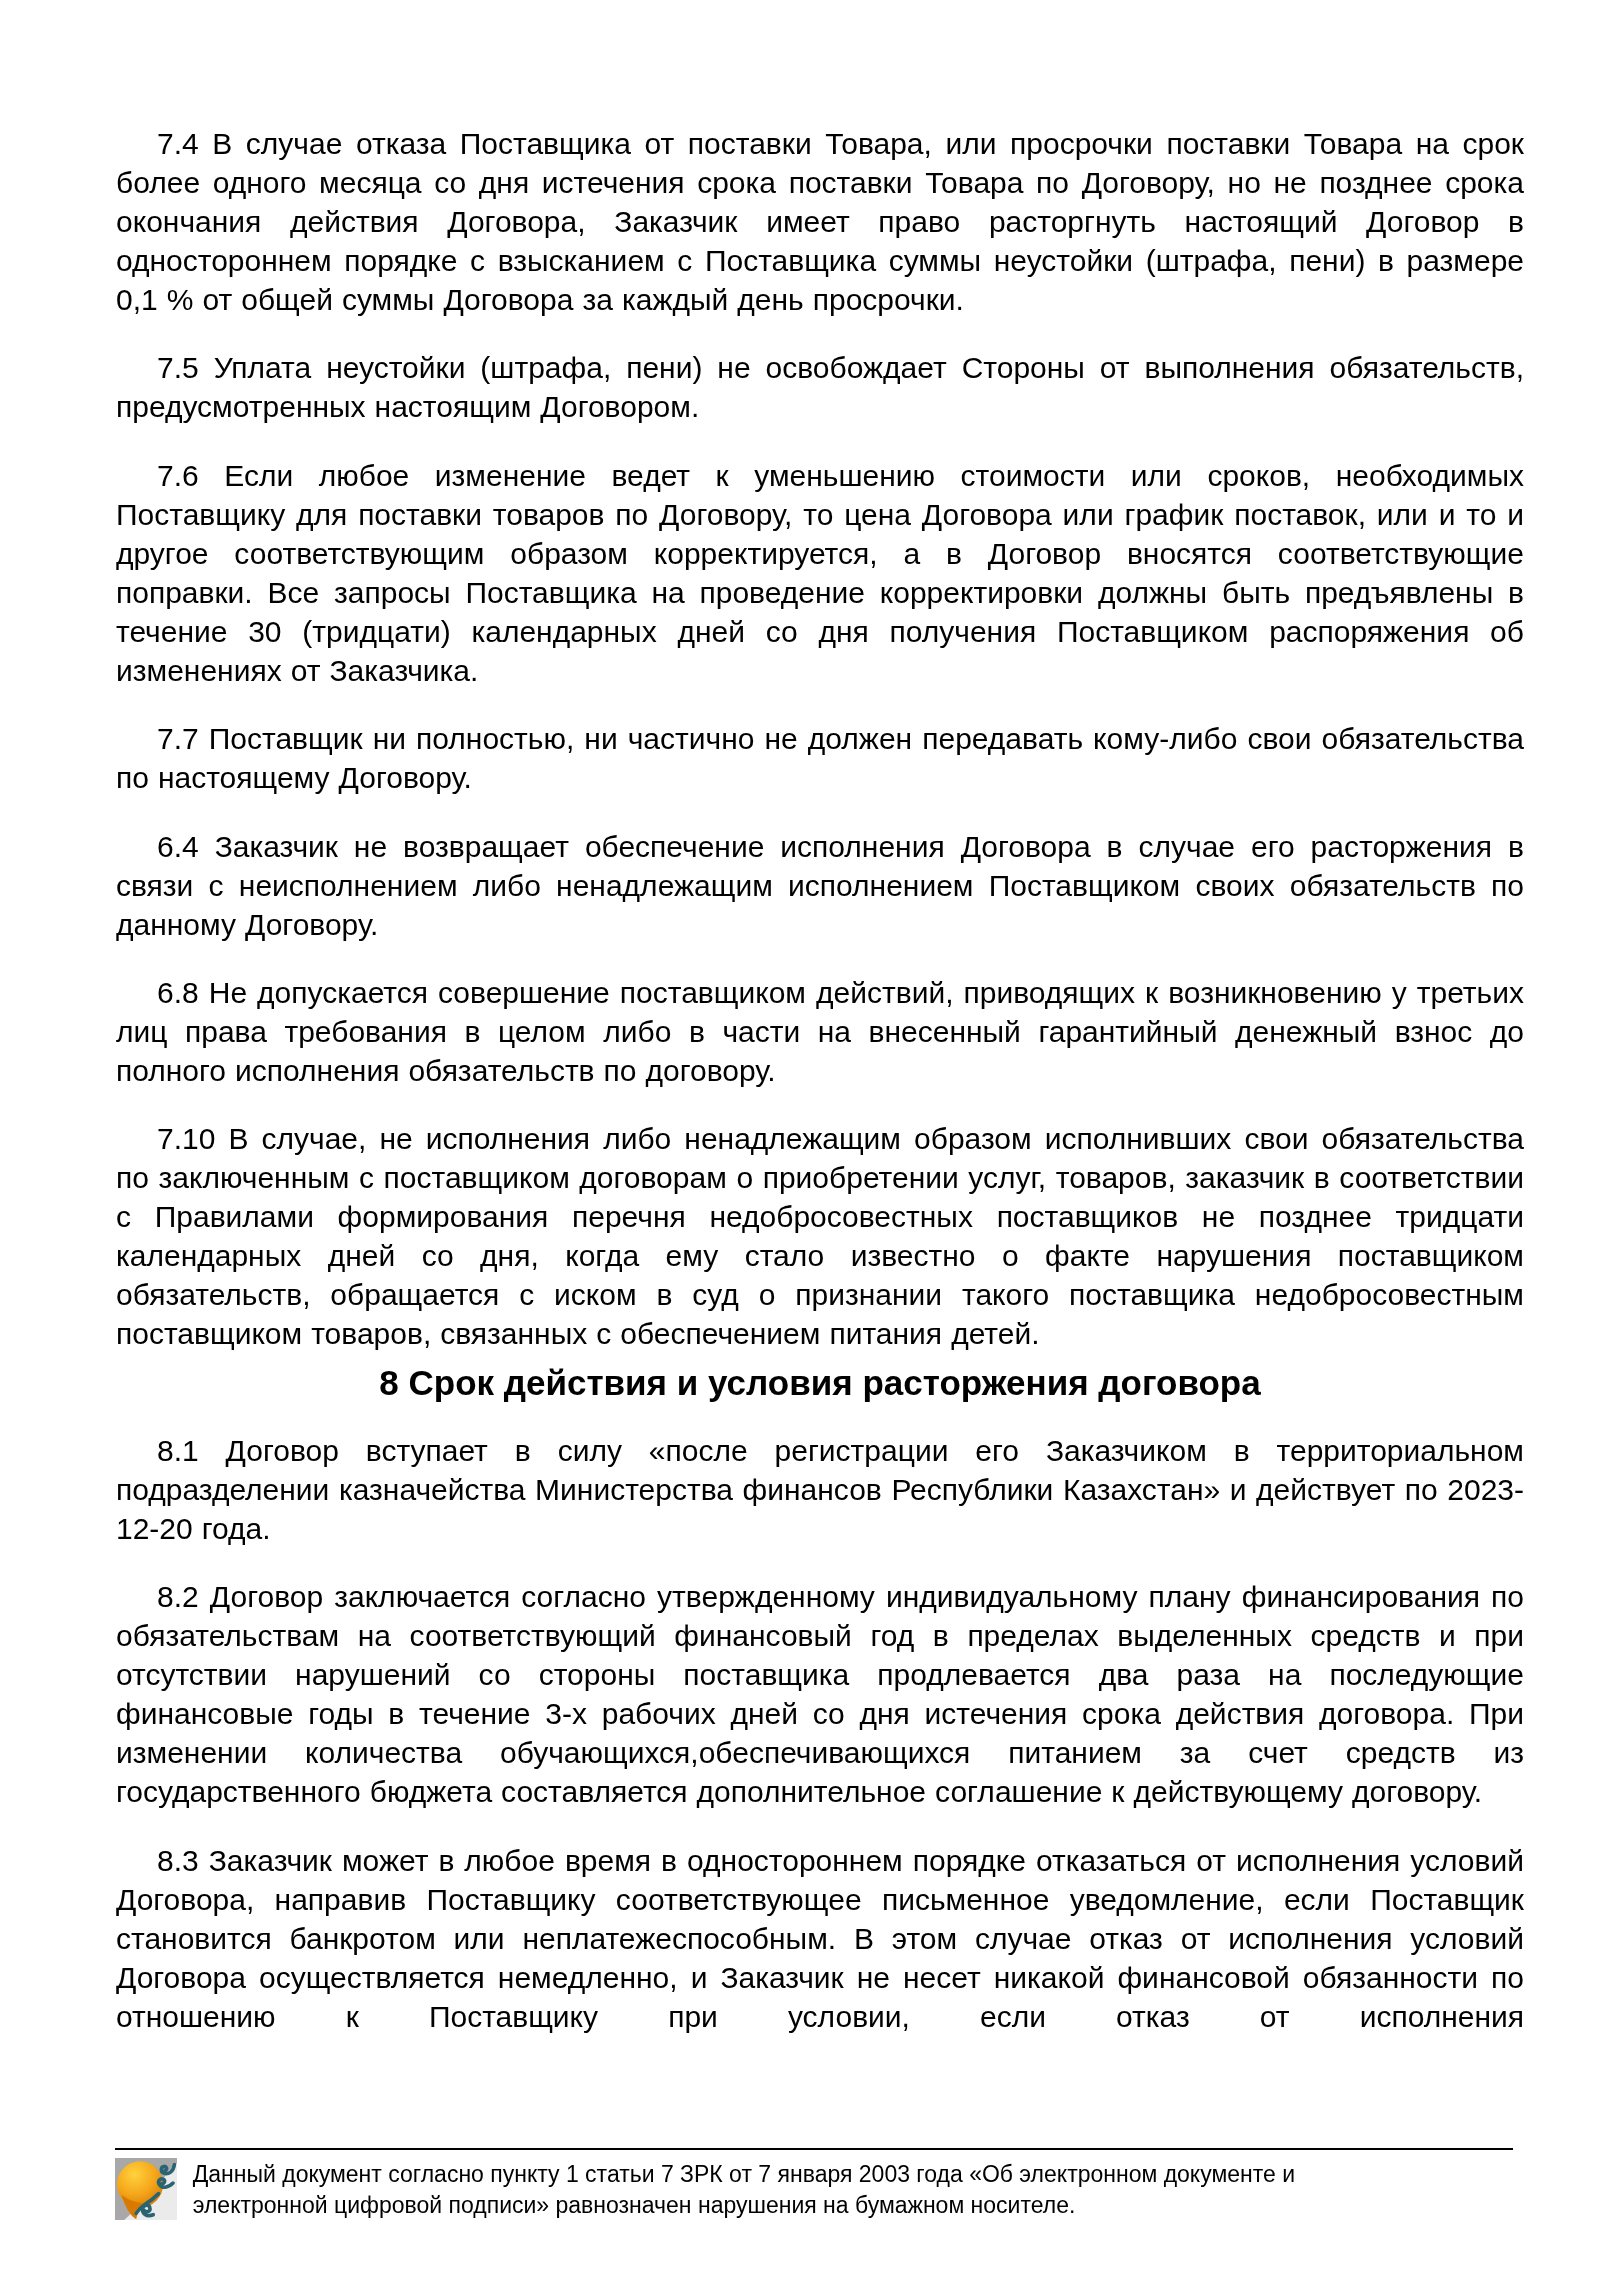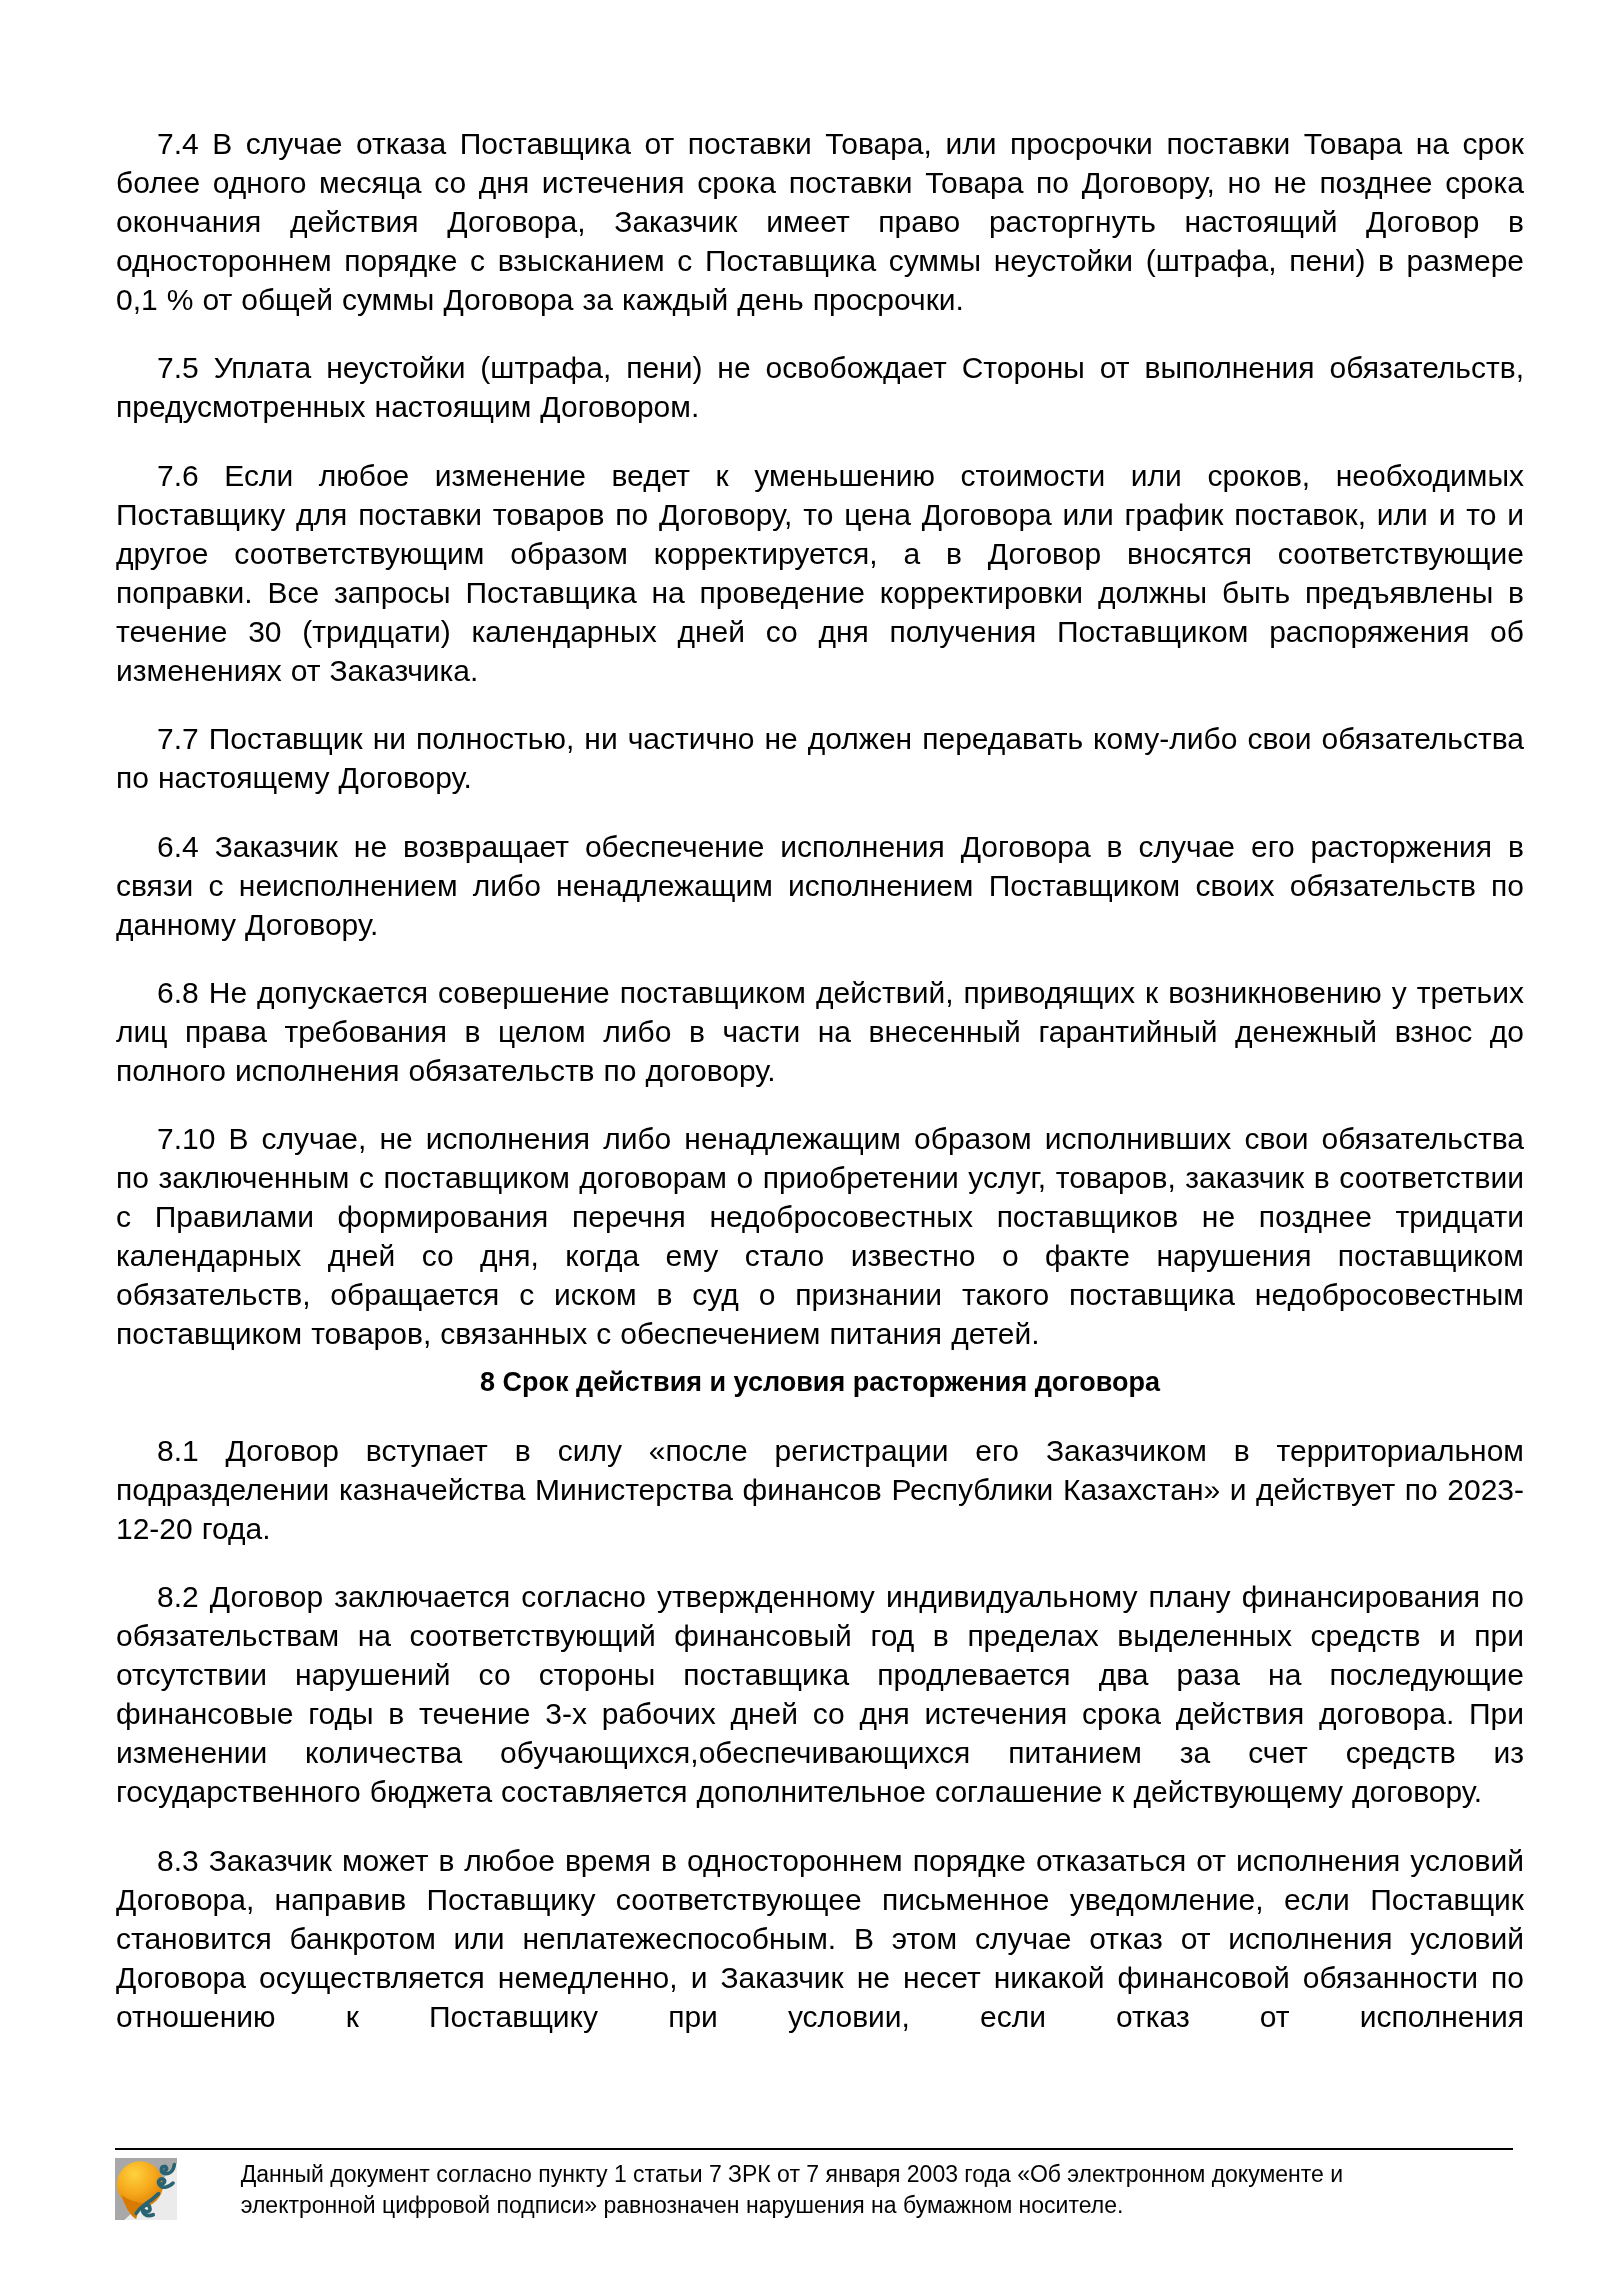--- a/index.html
+++ b/index.html
@@ -33,39 +33,38 @@
   }
   .clause:first-child {
     margin-top: 0;
   }
   .clause.continues {
     
     text-align-last: justify;
   }
   .section-heading {
     margin: 9.2px 0 0 0;
-    font-size: 27px;
+    font-size: 35px;
     line-height: 39px;
     font-weight: bold;
     text-align: center;
     text-indent: 0;
   }
   .footer {
     position: absolute;
     top: 2148px;
     left: 115px;
     width: 1398px;
     border-top: 2px solid #000000;
     background: #ffffff;
   }
   .footer-inner {
     display: flex;
     align-items: flex-start;
     padding-top: 7.9px;
-    gap: 48px;
   }
   .stamp {
     flex: 0 0 auto;
     width: 62px;
     height: 62px;
     margin-right: 15.7px;
   }
   .footer-note {
     font-size: 23px;
     line-height: 31px;

